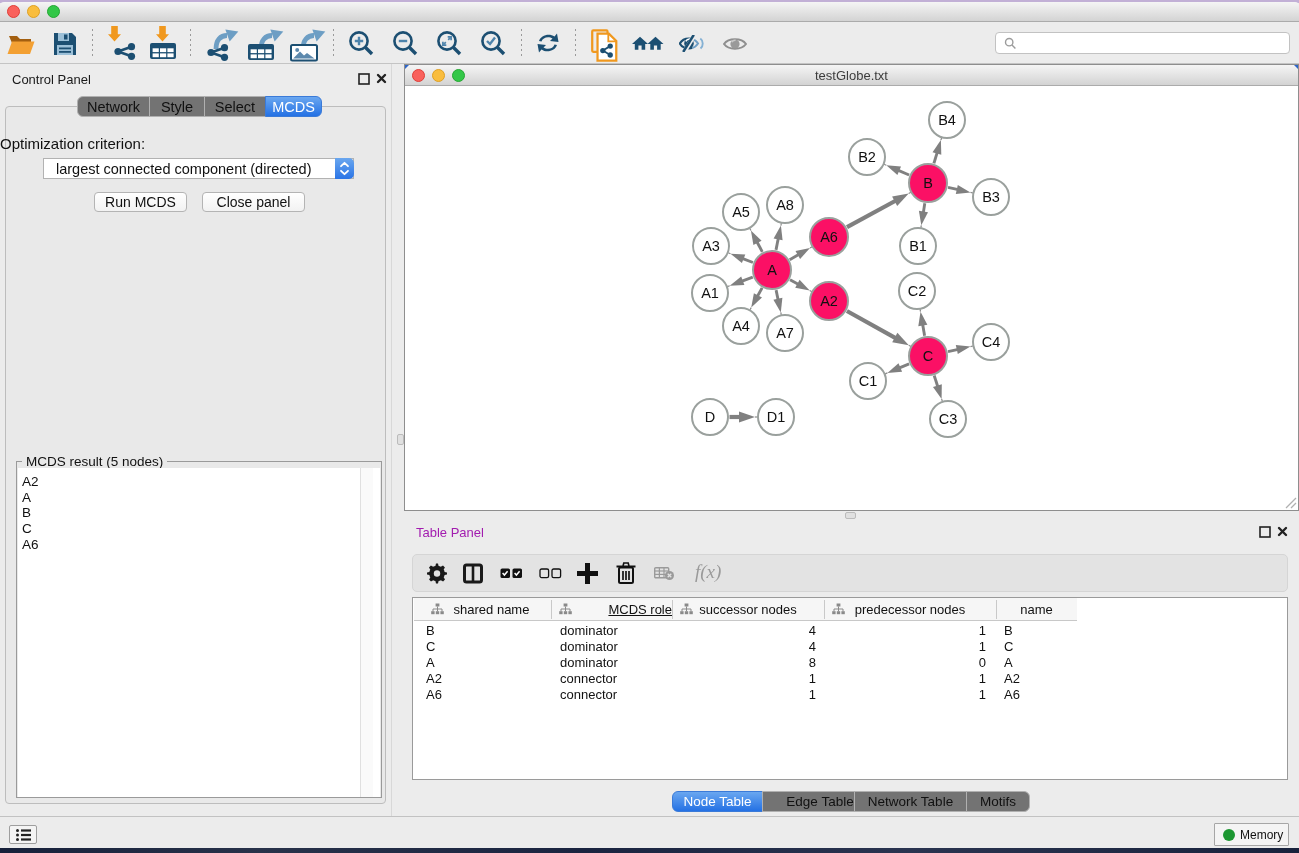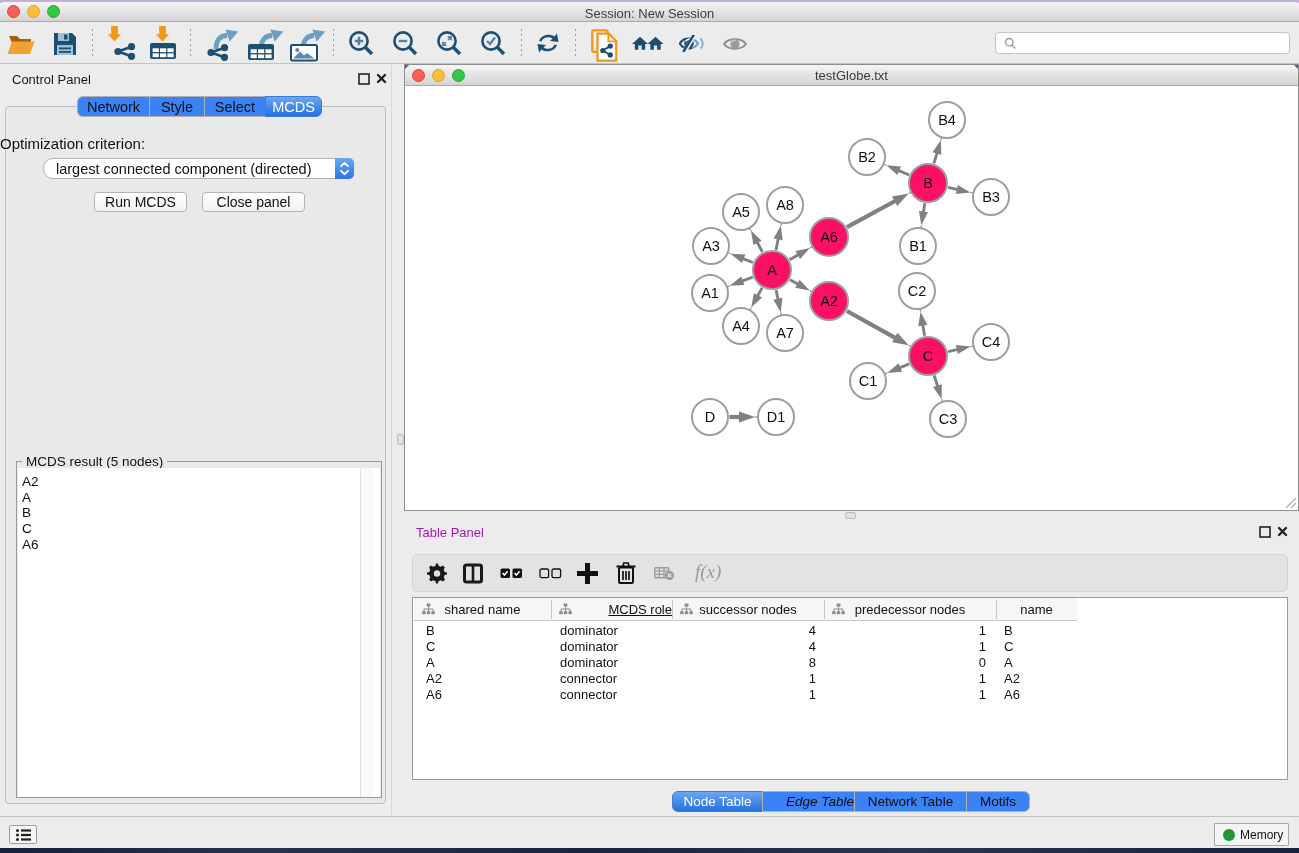--- a/index.html
+++ b/index.html
@@ -6,31 +6,30 @@
 html,body { width:1299px; height:853px; overflow:hidden; }
 body { font-family:"Liberation Sans", sans-serif; background:#ececec; position:relative; }
 .abs { position:absolute; }
 .titlebar { background:linear-gradient(#f5f5f5,#d3d3d3); border-bottom:1px solid #ababab; }
 .tl { position:absolute; width:13px; height:13px; border-radius:50%; }
 .tl.r { background:#f9615c; border:1px solid #df3e38; }
 .tl.y { background:#f9bd3e; border:1px solid #dfa023; }
 .tl.g { background:#33c748; border:1px solid #24a733; }
 .wtitle { position:absolute; width:100%; text-align:center; font-size:13px; color:#3c3c3c; }
 .btn { position:absolute; background:linear-gradient(#ffffff,#f2f2f2); border:1px solid #b4b4b4; border-radius:4px; text-align:center; font-size:14px; color:#111; }
-.tab { position:absolute; top:0; height:21px; background:#3b82f6; border:1px solid #b0b0b0; text-align:center; font-size:14.5px; color:#111; line-height:20px; }
+.tab { position:absolute; top:0; height:21px; background:#737373; border:1px solid #b0b0b0; text-align:center; font-size:14.5px; color:#111; line-height:20px; }
 .tabsel { background:linear-gradient(#6aa7f0,#2471e4); color:#fff; border-color:#3a7ad8; }
 </style>
 </head>
 <body>
 <div class="abs" style="left:0;top:0;width:1299px;height:3px;background:#c2b0d6"></div>
 <div class="abs titlebar" style="left:0;top:2px;width:1299px;height:20px;border-radius:4px 4px 0 0;">
   <div class="tl r" style="left:7px;top:3px;"></div>
   <div class="tl y" style="left:27px;top:3px;"></div>
   <div class="tl g" style="left:47px;top:3px;"></div>
-  <div class="wtitle" style="top:4px;">Session: New Session</div>
 </div>
 
 <div class="abs" id="toolbar" style="left:0;top:22px;width:1299px;height:42px;border-bottom:1px solid #c4c4c4;">
   <div class="abs" style="left:92px;top:7px;width:1px;height:29px;background-image:repeating-linear-gradient(#9a9a9a 0 2px,transparent 2px 5px);"></div>
 <div class="abs" style="left:190px;top:7px;width:1px;height:29px;background-image:repeating-linear-gradient(#9a9a9a 0 2px,transparent 2px 5px);"></div>
 <div class="abs" style="left:333px;top:7px;width:1px;height:29px;background-image:repeating-linear-gradient(#9a9a9a 0 2px,transparent 2px 5px);"></div>
 <div class="abs" style="left:521px;top:7px;width:1px;height:29px;background-image:repeating-linear-gradient(#9a9a9a 0 2px,transparent 2px 5px);"></div>
 <div class="abs" style="left:575px;top:7px;width:1px;height:29px;background-image:repeating-linear-gradient(#9a9a9a 0 2px,transparent 2px 5px);"></div>
 <svg class="abs" style="left:7px;top:10px" width="28" height="24" viewBox="0 0 28 24">
       <path d="M2 4 L10 4 L13 7 L24 7 L24 11 L5 11 Z" fill="#a35f10"></path>
@@ -191,21 +190,21 @@
   <svg class="abs" width="30" height="13" style="left:358px;top:9px;" viewBox="0 0 30 13">
     <rect x="1" y="1" width="10" height="10" fill="none" stroke="#222" stroke-width="1.6"></rect>
     <path d="M20 2 L27 9 M27 2 L20 9" stroke="#222" stroke-width="2.4" stroke-linecap="round"></path>
   </svg>
   <div class="abs" style="left:5px;top:42px;width:381px;height:698px;background:#e9e9e9;border:1px solid #bdbdbd;border-radius:4px;"></div>
   <div class="tab" style="left:77px;top:32px;width:73px;border-radius:6px 0 0 6px;">Network</div>
   <div class="tab" style="left:149px;top:32px;width:56px;">Style</div>
   <div class="tab" style="left:204px;top:32px;width:62px;">Select</div>
   <div class="tab tabsel" style="left:265px;top:32px;width:57px;border-radius:0 6px 6px 0;">MCDS</div>
   <div class="abs" style="left:0px;top:71px;width:391px;text-align:left;font-size:15px;color:#111;">Optimization criterion:</div>
-  <div class="abs" style="left:43px;top:94px;width:311px;height:21px;background:#fff;border:1px solid #b2b2b2;border-radius:10px;">
+  <div class="abs" style="left:43px;top:94px;width:311px;height:21px;background:#fff;border:1px solid #b2b2b2;border-radius:0;">
     <div class="abs" style="left:12px;top:2px;font-size:14.5px;color:#111;">largest connected component (directed)</div>
     <div class="abs" style="right:-1px;top:-1px;width:19px;height:21px;background:linear-gradient(#6aa7ef,#2a74e6);border-radius:0 5px 5px 0;">
       <svg width="11" height="15" viewBox="0 0 11 15" style="position:absolute;left:4px;top:3px;">
           <path d="M2 5.2 L5.5 1.8 L9 5.2" fill="none" stroke="#fff" stroke-width="1.8" stroke-linecap="round" stroke-linejoin="round"></path>
           <path d="M2 9.8 L5.5 13.2 L9 9.8" fill="none" stroke="#fff" stroke-width="1.8" stroke-linecap="round" stroke-linejoin="round"></path>
         </svg>
     </div>
   </div>
   <div class="btn" style="left:94px;top:128px;width:93px;height:20px;line-height:19px;">Run MCDS</div>
   <div class="btn" style="left:202px;top:128px;width:103px;height:20px;line-height:19px;">Close panel</div>
@@ -384,21 +383,21 @@
         <line x1="0.7" y1="7.4" x2="14.7" y2="7.4" stroke="#9a9a9a" stroke-width="1.2"></line>
 <line x1="5.4" y1="0.7" x2="5.4" y2="10.7" stroke="#9a9a9a" stroke-width="1.2"></line>
         <line x1="10" y1="0.7" x2="10" y2="10.7" stroke="#9a9a9a" stroke-width="1.2"></line>
 <circle cx="15.5" cy="8.5" r="4.5" fill="#9a9a9a"></circle>
         <path d="M13.7 6.7 L17.3 10.3 M17.3 6.7 L13.7 10.3" stroke="#e3e3e3" stroke-width="1.3"></path>
       </svg>
 <div class="abs" style="left:282px;top:6px;font-family:'Liberation Serif',serif;font-style:italic;font-size:19px;color:#9a9a9a;">f(x)</div>
     </div>
   <div class="abs" style="left:8px;top:78px;width:876px;height:183px;background:#fff;border:1px solid #9a9a9a;">
     <div class="abs" id="thead" style="left:1px;top:0;width:663px;height:23px;background:#f6f6f6;border-bottom:1px solid #c8c8c8;font-size:13px;color:#111;">
-        <div class="abs" style="left:0px;top:0;width:137px;height:23px;">
+        <div class="abs" style="left:9px;top:0;width:137px;height:23px;">
           <svg width="13" height="12" viewBox="0 0 13 12" style="position:absolute;top:5px;left:8px;">
             <rect x="4.6" y="0.5" width="3.8" height="3" fill="#8a8a8a"></rect>
             <rect x="0.2" y="8.2" width="3.4" height="3" fill="#8a8a8a"></rect>
             <rect x="4.8" y="8.2" width="3.4" height="3" fill="#8a8a8a"></rect>
             <rect x="9.4" y="8.2" width="3.4" height="3" fill="#8a8a8a"></rect>
             <path d="M6.5 3.5 V6 M2 8.2 V6 H11 V8.2 M6.5 6 V8.2" fill="none" stroke="#8a8a8a" stroke-width="1"></path>
           </svg>
           <div style="position:absolute;left:0;right:0;top:4px;text-align:center;">shared name</div>
         </div>
         <div class="abs" style="left:137px;top:2px;width:1px;height:19px;background:#c9c9c9;"></div>
@@ -471,21 +470,21 @@
         <div class="abs" style="left:0;top:64px;width:874px;height:16px;">
 <span class="abs" style="left:13px;top:2px;">A6</span>
 <span class="abs" style="left:147px;top:2px;">connector</span>
 <span class="abs" style="left:323px;top:2px;width:80px;text-align:right;">1</span>
 <span class="abs" style="left:493px;top:2px;width:80px;text-align:right;">1</span>
 <span class="abs" style="left:591px;top:2px;">A6</span>
         </div>
       </div>
   </div>
   <div class="tab tabsel" style="left:268px;top:272px;width:91px;border-radius:6px 0 0 6px;font-size:13.5px;">Node Table</div>
-<div class="tab" style="left:358px;top:272px;width:116px;font-size:13.5px;font-style:italic;">Edge Table</div>
+<div class="tab" style="left:358px;top:272px;width:116px;font-size:13.5px;">Edge Table</div>
 <div class="tab" style="left:450px;top:272px;width:113px;font-size:13.5px;">Network Table</div>
 <div class="tab" style="left:562px;top:272px;width:64px;border-radius:0 6px 6px 0;font-size:13.5px;">Motifs</div>
 </div>
 
 <div class="abs" style="left:0;top:816px;width:1299px;height:32px;border-top:1px solid #c2c2c2;background:#ececec;">
   <div class="abs" style="left:9px;top:8px;width:28px;height:19px;background:#f4f4f4;border:1px solid #9e9e9e;border-radius:2px;">
     <svg width="15" height="12" viewBox="0 0 15 12" style="position:absolute;left:6px;top:3px;">
       <circle cx="1.5" cy="1.5" r="1.5" fill="#222"></circle>
         <rect x="5" y="0.4" width="10" height="2.2" fill="#222"></rect>
       <circle cx="1.5" cy="6" r="1.5" fill="#222"></circle>

